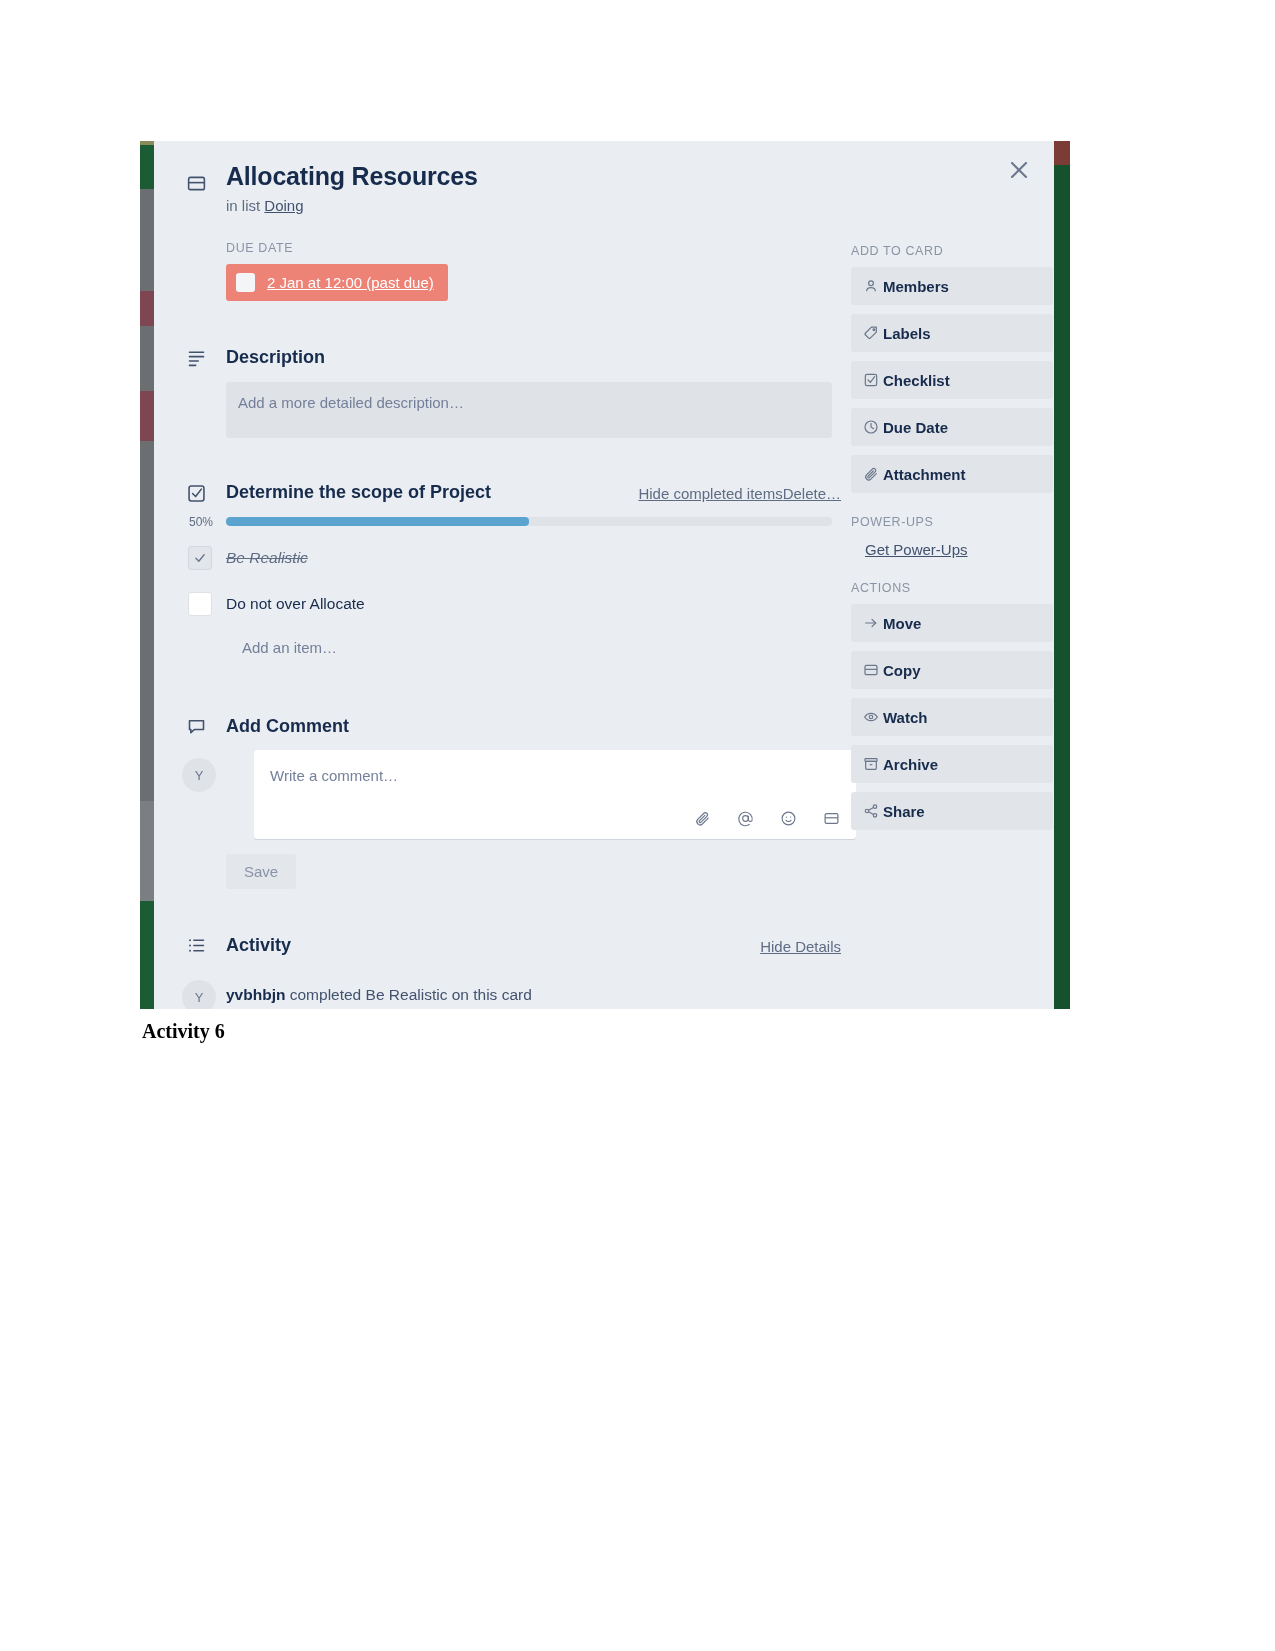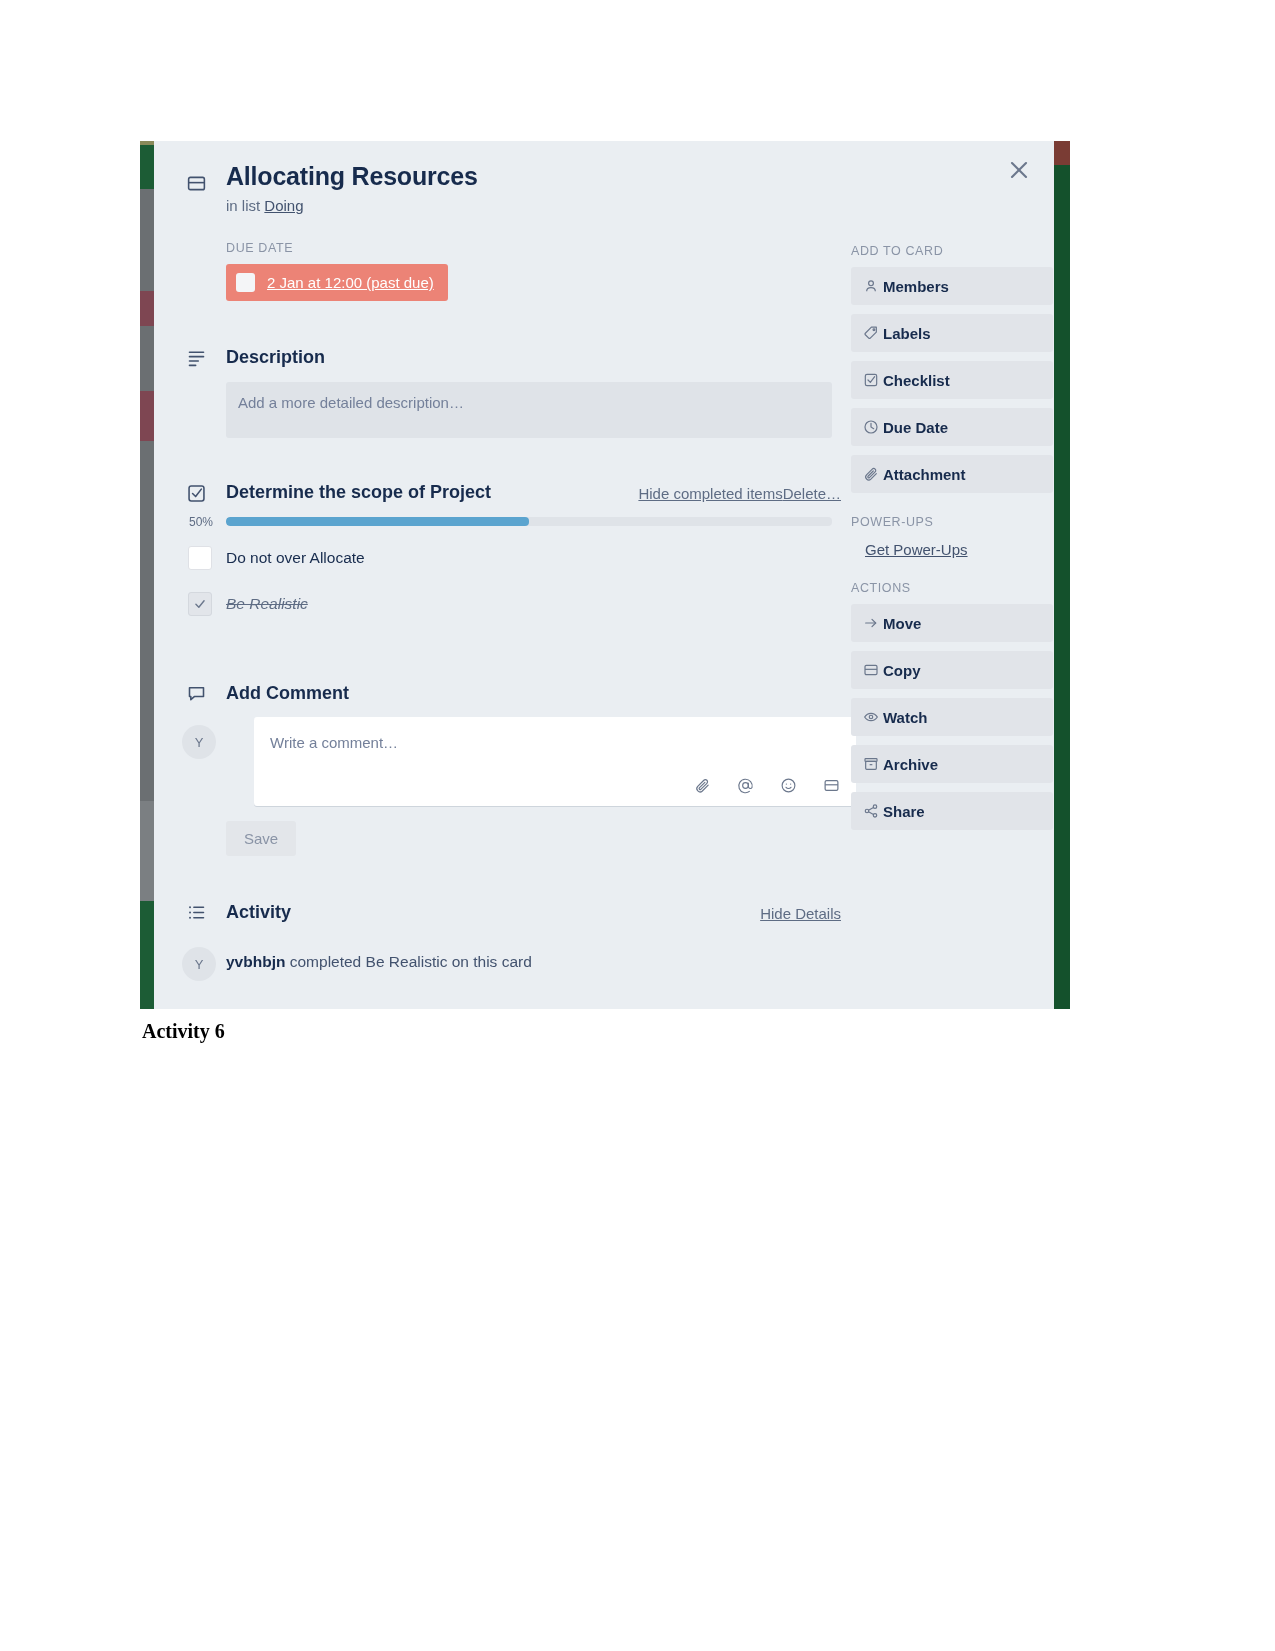--- a/index.html
+++ b/index.html
@@ -496,33 +496,34 @@
             </div>
 
             <div class="progress-row">
               <span class="progress-pct">50%</span>
               <div class="progress-track">
                 <div class="progress-fill" id="progress-fill" style="width: 50%; background: rgb(91, 164, 207);"></div>
               </div>
             </div>
 
             <div class="cl-item">
-              <span class="cl-box unchecked"></span>
-              <span class="cl-text">Do not over Allocate</span>
-            </div>
-
-            <div class="cl-item">
               <span class="cl-box checked">
                 <svg width="14" height="14" viewBox="0 0 24 24" fill="none" stroke="#6b778c" stroke-width="2.4" stroke-linecap="round" stroke-linejoin="round">
                     <polyline points="5,12.5 10,17.5 19,6.5"></polyline>
                   </svg>
               </span>
               <span class="cl-text done">Be Realistic</span>
             </div>
 
+            <div class="cl-item">
+              <span class="cl-box unchecked"></span>
+              <span class="cl-text">Do not over Allocate</span>
+            </div>
+
+            <div class="cl-add">Add an item…</div>
           </div>
 
           <div class="comment-block">
             <span class="row-icon" style="top:2px">
               <svg width="21" height="21" viewBox="0 0 24 24" fill="none" stroke="#42526e" stroke-width="1.8" stroke-linejoin="round">
                 <path d="M4 5.5h16v10H9.5L5.5 19v-3.5H4z"></path>
               </svg>
             </span>
             <h2 class="sec-heading">Add Comment</h2>
             <div class="avatar">Y</div>

